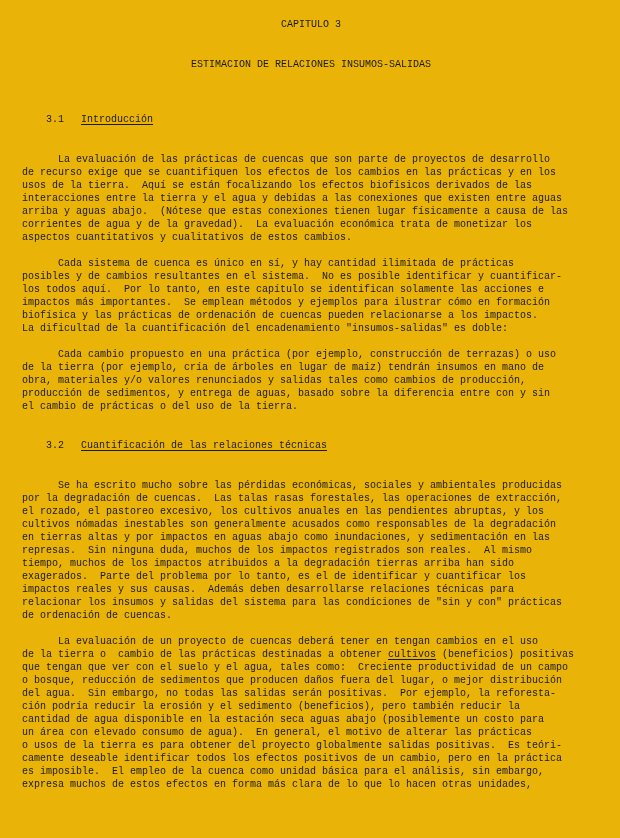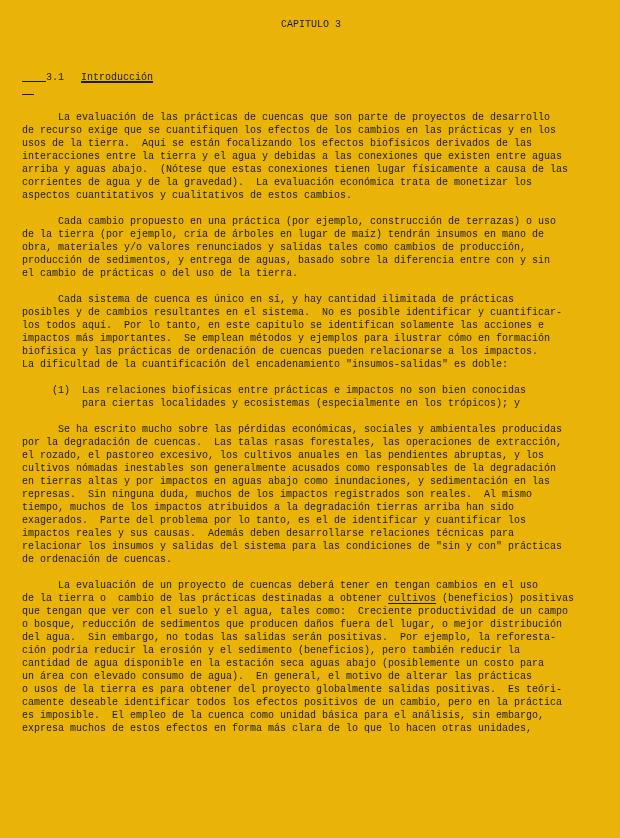--- a/index.html
+++ b/index.html
@@ -16,21 +16,21 @@
     font-family: "Liberation Mono", "DejaVu Sans Mono", monospace;
     font-size: 10px;
     line-height: 13px;
     color: #1b1b1b;
     box-sizing: border-box;
     padding: 18px 20px 0 22px;
   }
   .center { text-align: center; }
   .chapter { margin-bottom: 27px; }
   .doc-title { margin-bottom: 29px; }
-  .section-heading { margin-bottom: 14px; white-space: pre; text-decoration: underline; }
+  .section-heading { margin-bottom: 14px; white-space: pre; }
   .section-num {
     display: inline-block;
     width: 35px;
   }
   .underlined {
     text-decoration: underline;
     text-underline-offset: 2px;
   }
   .para {
     white-space: pre-wrap;
@@ -41,50 +41,52 @@
     margin: 0 0 13px 0;
   }
 </style>
 </head>
 <body>
 
 <div class="page">
 
   <div class="center chapter">CAPITULO 3</div>
 
+  <div class="center doc-title">ESTIMACION DE RELACIONES INSUMOS-SALIDAS</div>
 
   <div class="section-heading">
     <span class="section-num">3.1</span><span class="underlined">Introducción</span>
   </div>
 
   <div class="para">      La evaluación de las prácticas de cuencas que son parte de proyectos de desarrollo
 de recurso exige que se cuantifiquen los efectos de los cambios en las prácticas y en los
 usos de la tierra.  Aquí se están focalizando los efectos biofísicos derivados de las
 interacciones entre la tierra y el agua y debidas a las conexiones que existen entre aguas
 arriba y aguas abajo.  (Nótese que estas conexiones tienen lugar físicamente a causa de las
 corrientes de agua y de la gravedad).  La evaluación económica trata de monetizar los
 aspectos cuantitativos y cualitativos de estos cambios.</div>
 
-  <div class="para">      Cada cambio propuesto en una práctica (por ejemplo, construcción de terrazas) o uso
-de la tierra (por ejemplo, cría de árboles en lugar de maíz) tendrán insumos en mano de
-obra, materiales y/o valores renunciados y salidas tales como cambios de producción,
-producción de sedimentos, y entrega de aguas, basado sobre la diferencia entre con y sin
-el cambio de prácticas o del uso de la tierra.</div>
-
   <div class="para">      Cada sistema de cuenca es único en sí, y hay cantidad ilimitada de prácticas
 posibles y de cambios resultantes en el sistema.  No es posible identificar y cuantificar-
 los todos aquí.  Por lo tanto, en este capítulo se identifican solamente las acciones e
 impactos más importantes.  Se emplean métodos y ejemplos para ilustrar cómo en formación
 biofísica y las prácticas de ordenación de cuencas pueden relacionarse a los impactos.
 La dificultad de la cuantificación del encadenamiento "insumos-salidas" es doble:</div>
 
-  <div class="list-item">     (1)  Las relaciones biofísicas entre prácticas e impactos no son bien conocidas
-          para ciertas localidades y ecosistemas (especialmente en los trópicos); y</div>
+  <div class="para">      Cada cambio propuesto en una práctica (por ejemplo, construcción de terrazas) o uso
+de la tierra (por ejemplo, cría de árboles en lugar de maíz) tendrán insumos en mano de
+obra, materiales y/o valores renunciados y salidas tales como cambios de producción,
+producción de sedimentos, y entrega de aguas, basado sobre la diferencia entre con y sin
+el cambio de prácticas o del uso de la tierra.</div>
 
 
+
+  <div class="section-heading">
+    <span class="section-num">3.2</span><span class="underlined">Cuantificación de las relaciones técnicas</span>
+  </div>
 
   <div class="para">      Se ha escrito mucho sobre las pérdidas económicas, sociales y ambientales producidas
 por la degradación de cuencas.  Las talas rasas forestales, las operaciones de extracción,
 el rozado, el pastoreo excesivo, los cultivos anuales en las pendientes abruptas, y los
 cultivos nómadas inestables son generalmente acusados como responsables de la degradación
 en tierras altas y por impactos en aguas abajo como inundaciones, y sedimentación en las
 represas.  Sin ninguna duda, muchos de los impactos registrados son reales.  Al mismo
 tiempo, muchos de los impactos atribuidos a la degradación tierras arriba han sido
 exagerados.  Parte del problema por lo tanto, es el de identificar y cuantificar los
 impactos reales y sus causas.  Además deben desarrollarse relaciones técnicas para

